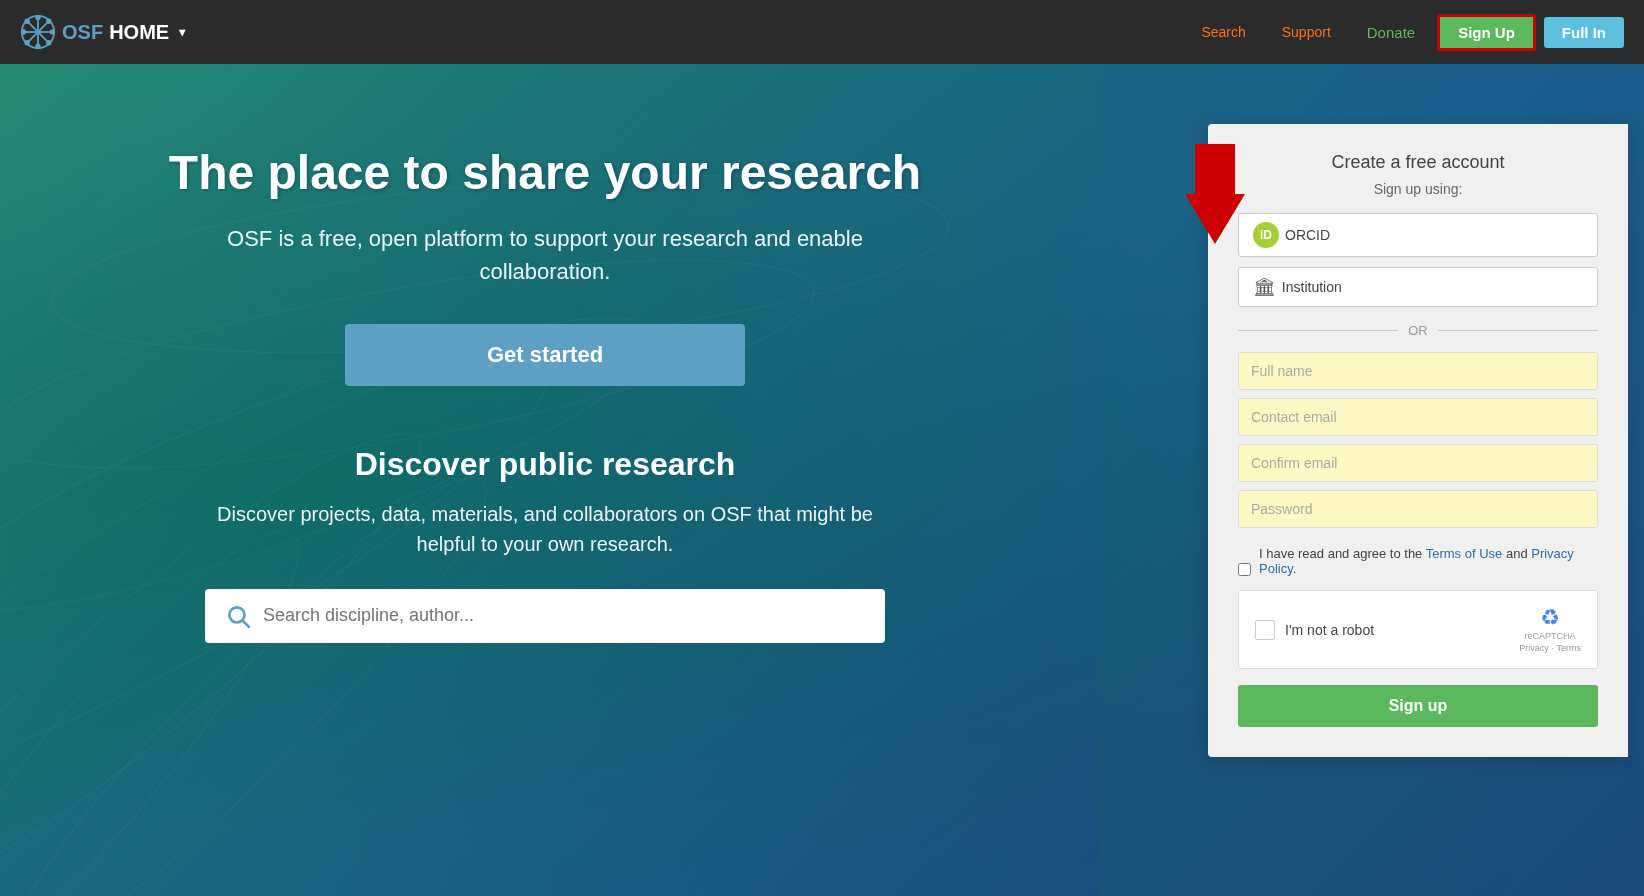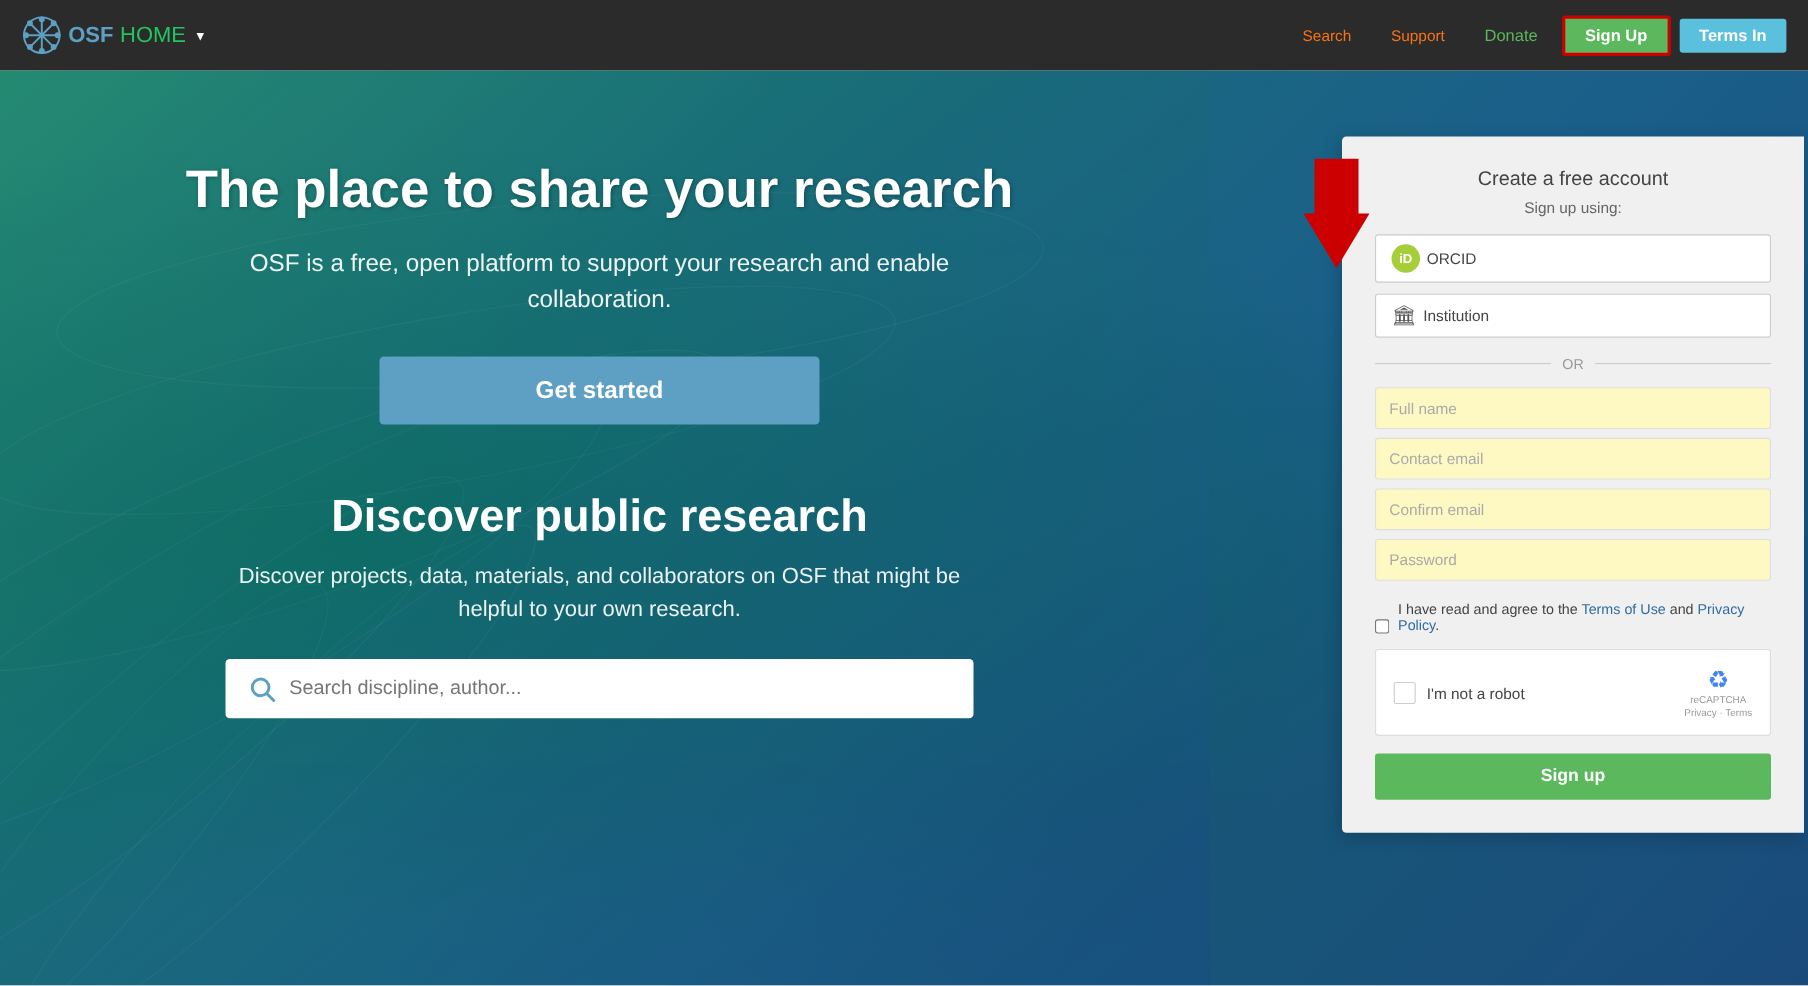--- a/index.html
+++ b/index.html
@@ -21,21 +21,21 @@
       gap: 6px;
       color: white;
       font-size: 20px;
       font-weight: 600;
       cursor: pointer;
     }
     .osf-logo {
       width: 36px;
       height: 36px;
     }
-    .brand-home { color: #22c55e; font-weight: 400; }
+    .brand-home { color: #ffffff; font-weight: 700; }
     .brand-caret {
       color: white;
       font-size: 12px;
       margin-left: 4px;
     }
     .navbar-nav {
       margin-left: auto;
       display: flex;
       align-items: center;
       gap: 8px;
@@ -139,21 +139,21 @@
       width: 400px;
       font-size: 22px;
       font-weight: 700;
       border-radius: 4px;
       cursor: pointer;
       margin-bottom: 60px;
     }
 
     .hero-discover-title {
       color: white;
-      font-size: 41px;
+      font-size: 32px;
       font-weight: 800;
       text-align: center;
       margin-bottom: 16px;
     }
     .hero-discover-text {
       color: rgba(255,255,255,0.92);
       font-size: 20px;
       text-align: center;
       margin-bottom: 30px;
       line-height: 1.5;
@@ -185,21 +185,21 @@
       position: absolute;
       top: 80px;
       left: 1185px;
       z-index: 5;
       width: 60px;
     }
 
     
     .signup-panel {
       position: absolute;
-      right: 4px;
+      right: 16px;
       top: 60px;
       width: 420px;
       background: #f0f0f0;
       border-radius: 4px 0 0 4px;
       padding: 28px 30px 30px;
       z-index: 3;
       box-shadow: -2px 4px 16px rgba(0,0,0,0.18);
     }
     .signup-panel-title {
       text-align: center;
@@ -366,21 +366,21 @@
     </svg>
     <span style="color:#5da0c4; font-weight:700;">OSF</span>
       <span class="brand-home">HOME</span>
     <span class="brand-caret">▾</span>
   </div>
   <div class="navbar-nav">
     <a class="nav-link">Search</a>
     <a class="nav-link">Support</a>
     <a class="nav-link-donate">Donate</a>
     <button class="nav-btn-signup">Sign Up</button>
-    <button class="nav-btn-signin">Terms In</button>
+    <button class="nav-btn-signin">Full In</button>
   </div>
 </nav>
 
 <section class="hero">
   <div class="hero-bg"></div>
 
   <svg class="hero-leaf" viewBox="0 0 1100 832" preserveAspectRatio="xMidYMid slice">
     <defs>
       <linearGradient id="leafGrad" x1="0%" y1="0%" x2="100%" y2="100%">
         <stop offset="0%" style="stop-color:#1a8a6a;stop-opacity:0.8"></stop>

